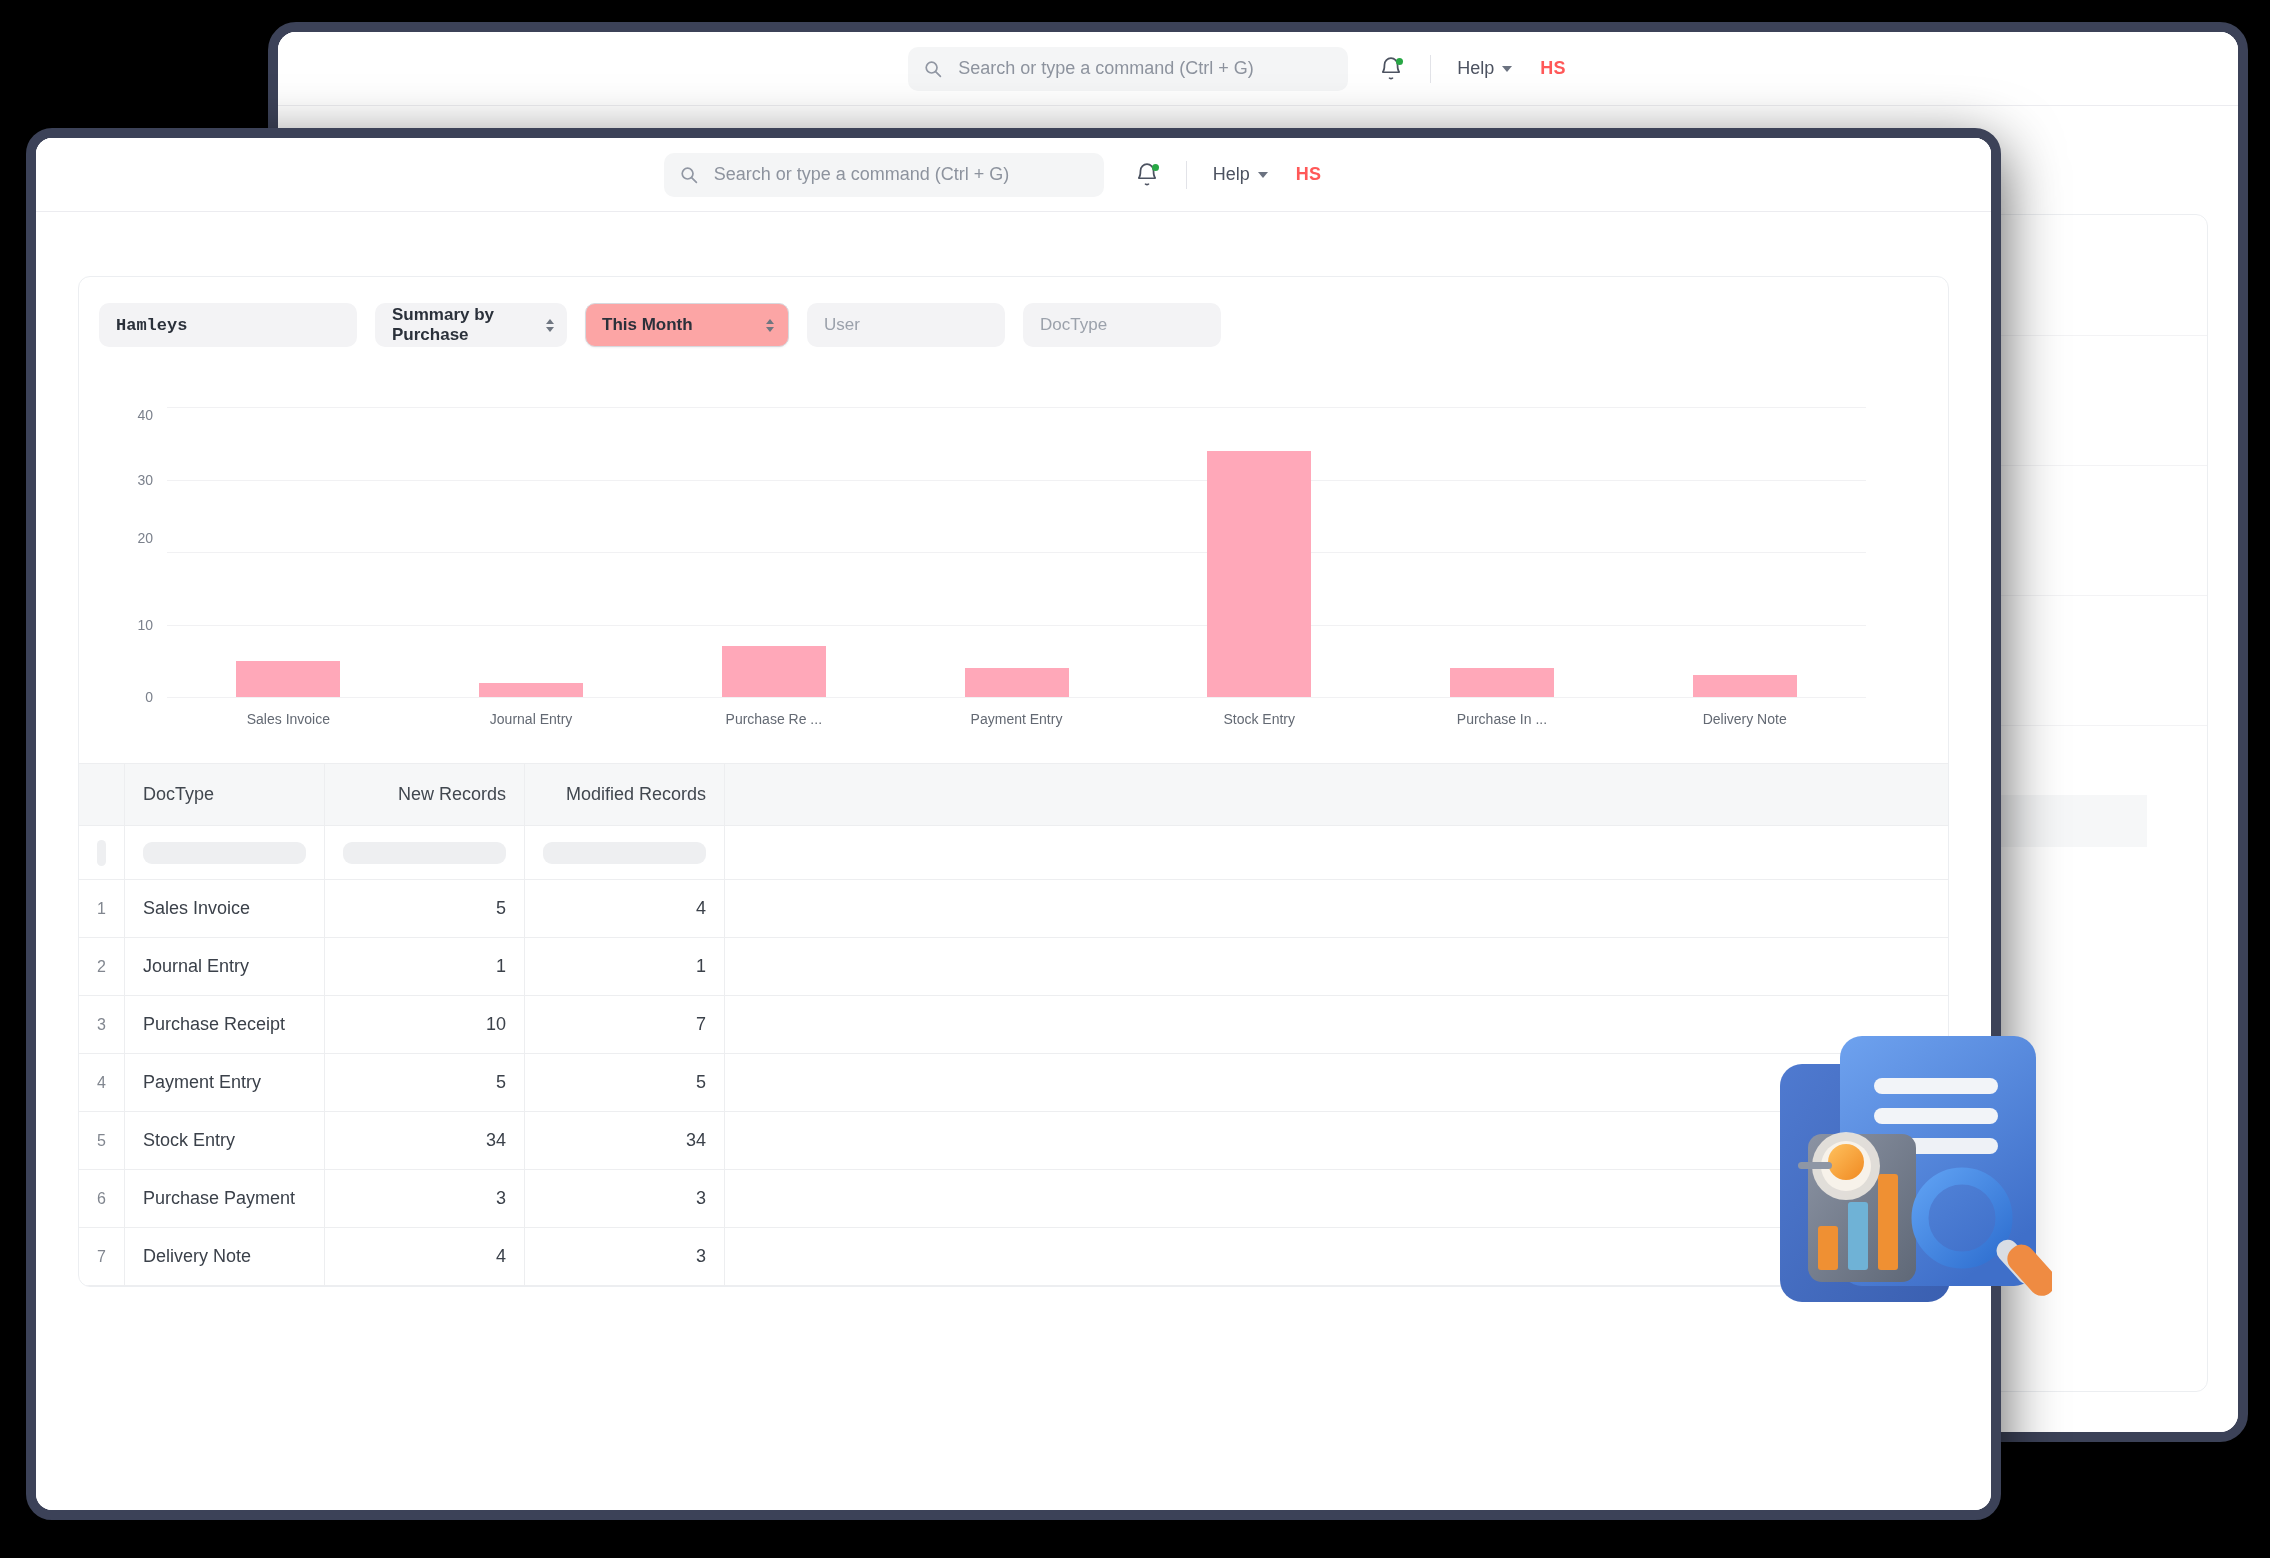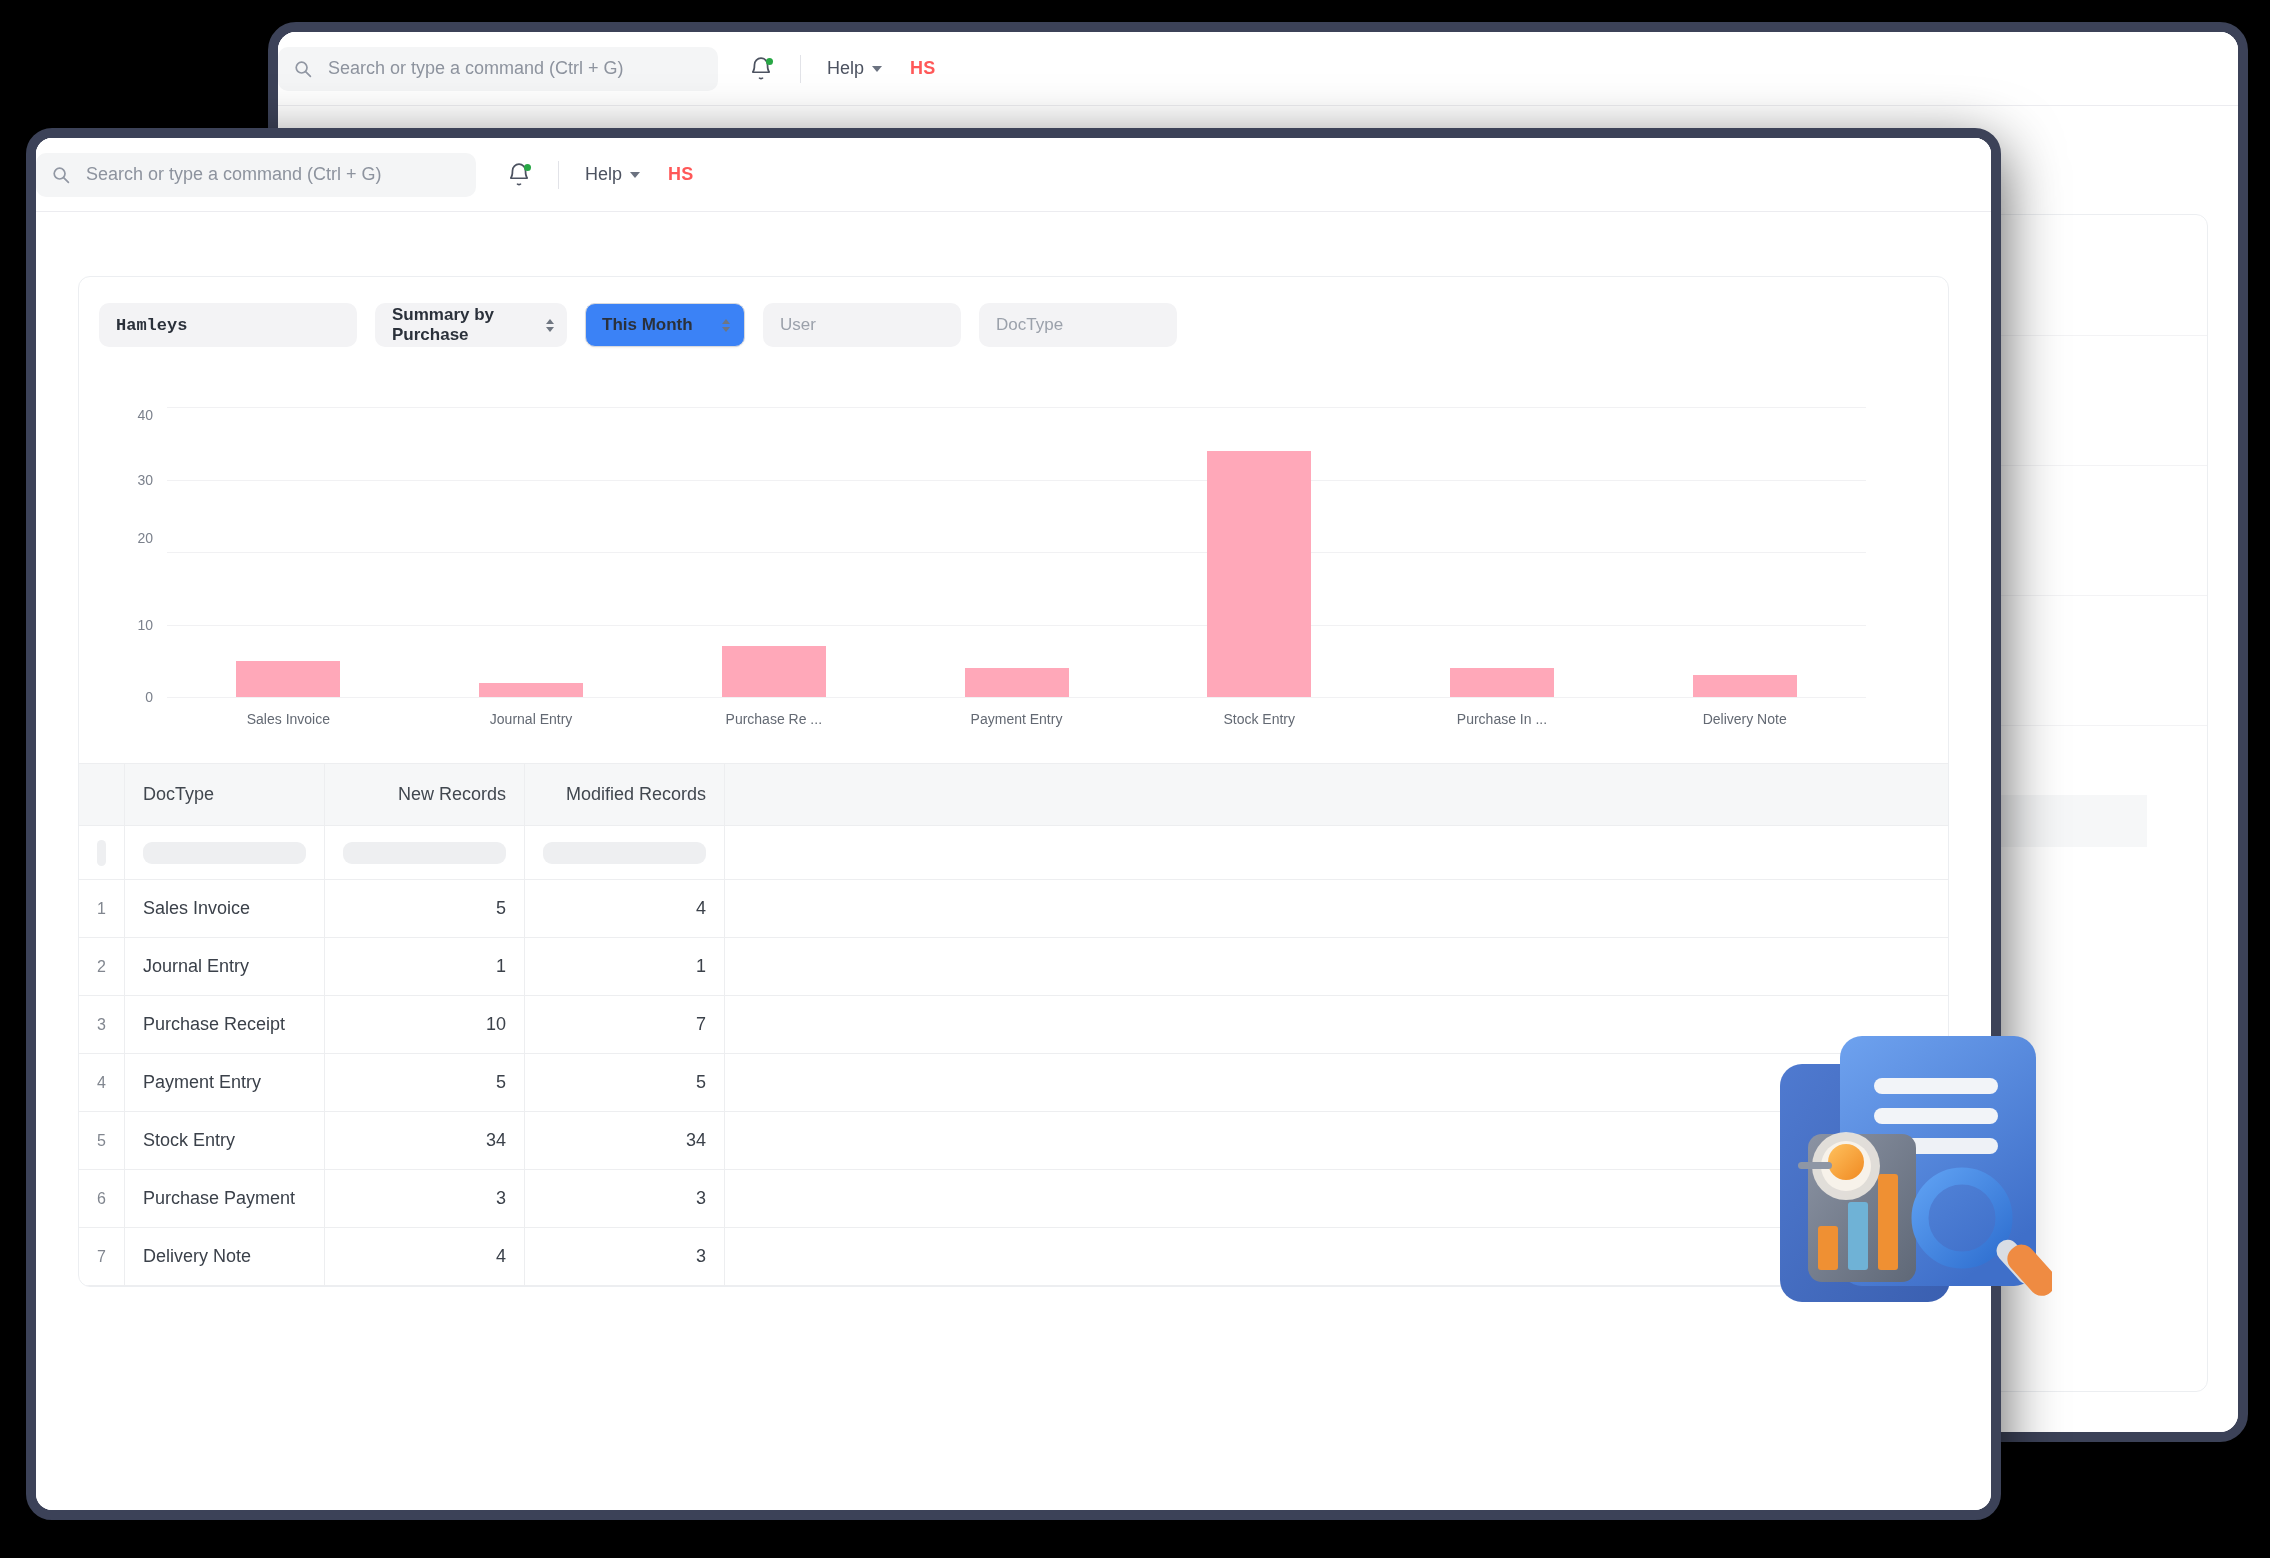--- a/index.html
+++ b/index.html
@@ -27,21 +27,21 @@
   .window.front {
     left: 26px; top: 128px; width: 1975px; height: 1392px;
     box-shadow: 0 18px 60px rgba(0,0,0,.65);
   }
   .win-inner { position:absolute; inset:0; background:#fff; overflow:hidden; }
 
   
   .navbar {
     height: 74px;
     border-bottom: 1px solid #ececf0;
-    display: flex; align-items: center; justify-content: flex-start;
+    display: flex; align-items: center; justify-content: center;
     padding-right: 42px; background:#fff;
     gap: 0px;
   }
   .searchbox {
     display:flex; align-items:center; gap:16px;
     width: 440px; height: 44px;
     background: #f4f5f6; border-radius: 10px;
     padding: 0 16px;
   }
   .search-ico { width:18px; height:18px; flex:0 0 18px; color:#9197a3; }
@@ -76,22 +76,22 @@
 
   
   .filterbar { display:flex; align-items:center; gap: 18px; padding: 26px 20px 26px 20px; }
   .fld {
     height: 44px; display:flex; align-items:center;
     background:#f3f3f5; border-radius: 10px; padding: 0 16px;
     font-size: 17px; color:#2b313b; border:1px solid transparent;
   }
   .fld.w-company { width: 258px; font-weight:600;font-family:Liberation Mono, monospace; }
   .fld.w-select  { width: 192px; justify-content:space-between; gap:8px; font-weight:700; padding-right:12px;}
-  .fld.w-select2 { width: 160px; justify-content:space-between; font-weight:700; padding-right:14px;
-                   background:#3b82f6; border:1px solid #d7d9de; box-shadow:0 1px 2px rgba(0,0,0,.05);}
+  .fld.w-select2 { width: 204px; justify-content:space-between; font-weight:700; padding-right:14px;
+                   background:#fca5a5; border:1px solid #d7d9de; box-shadow:0 1px 2px rgba(0,0,0,.05);}
   .fld.w-user    { width: 198px; color:#9ba1ab; }
   .fld.w-doctype { width: 198px; color:#9ba1ab; }
   .spin { display:flex; flex-direction:column; gap:3px; align-items:center; color:#6b7280;}
   .spin i { display:block; width:0;height:0;border-left:4px solid transparent;border-right:4px solid transparent; font-style:normal;}
   .spin i.up { border-bottom:5px solid #6f7681; }
   .spin i.dn { border-top:5px solid #6f7681; }
 
   
   .chart-wrap { position: relative; height: 390px; padding: 34px 40px 0 40px; }
   .chart {

